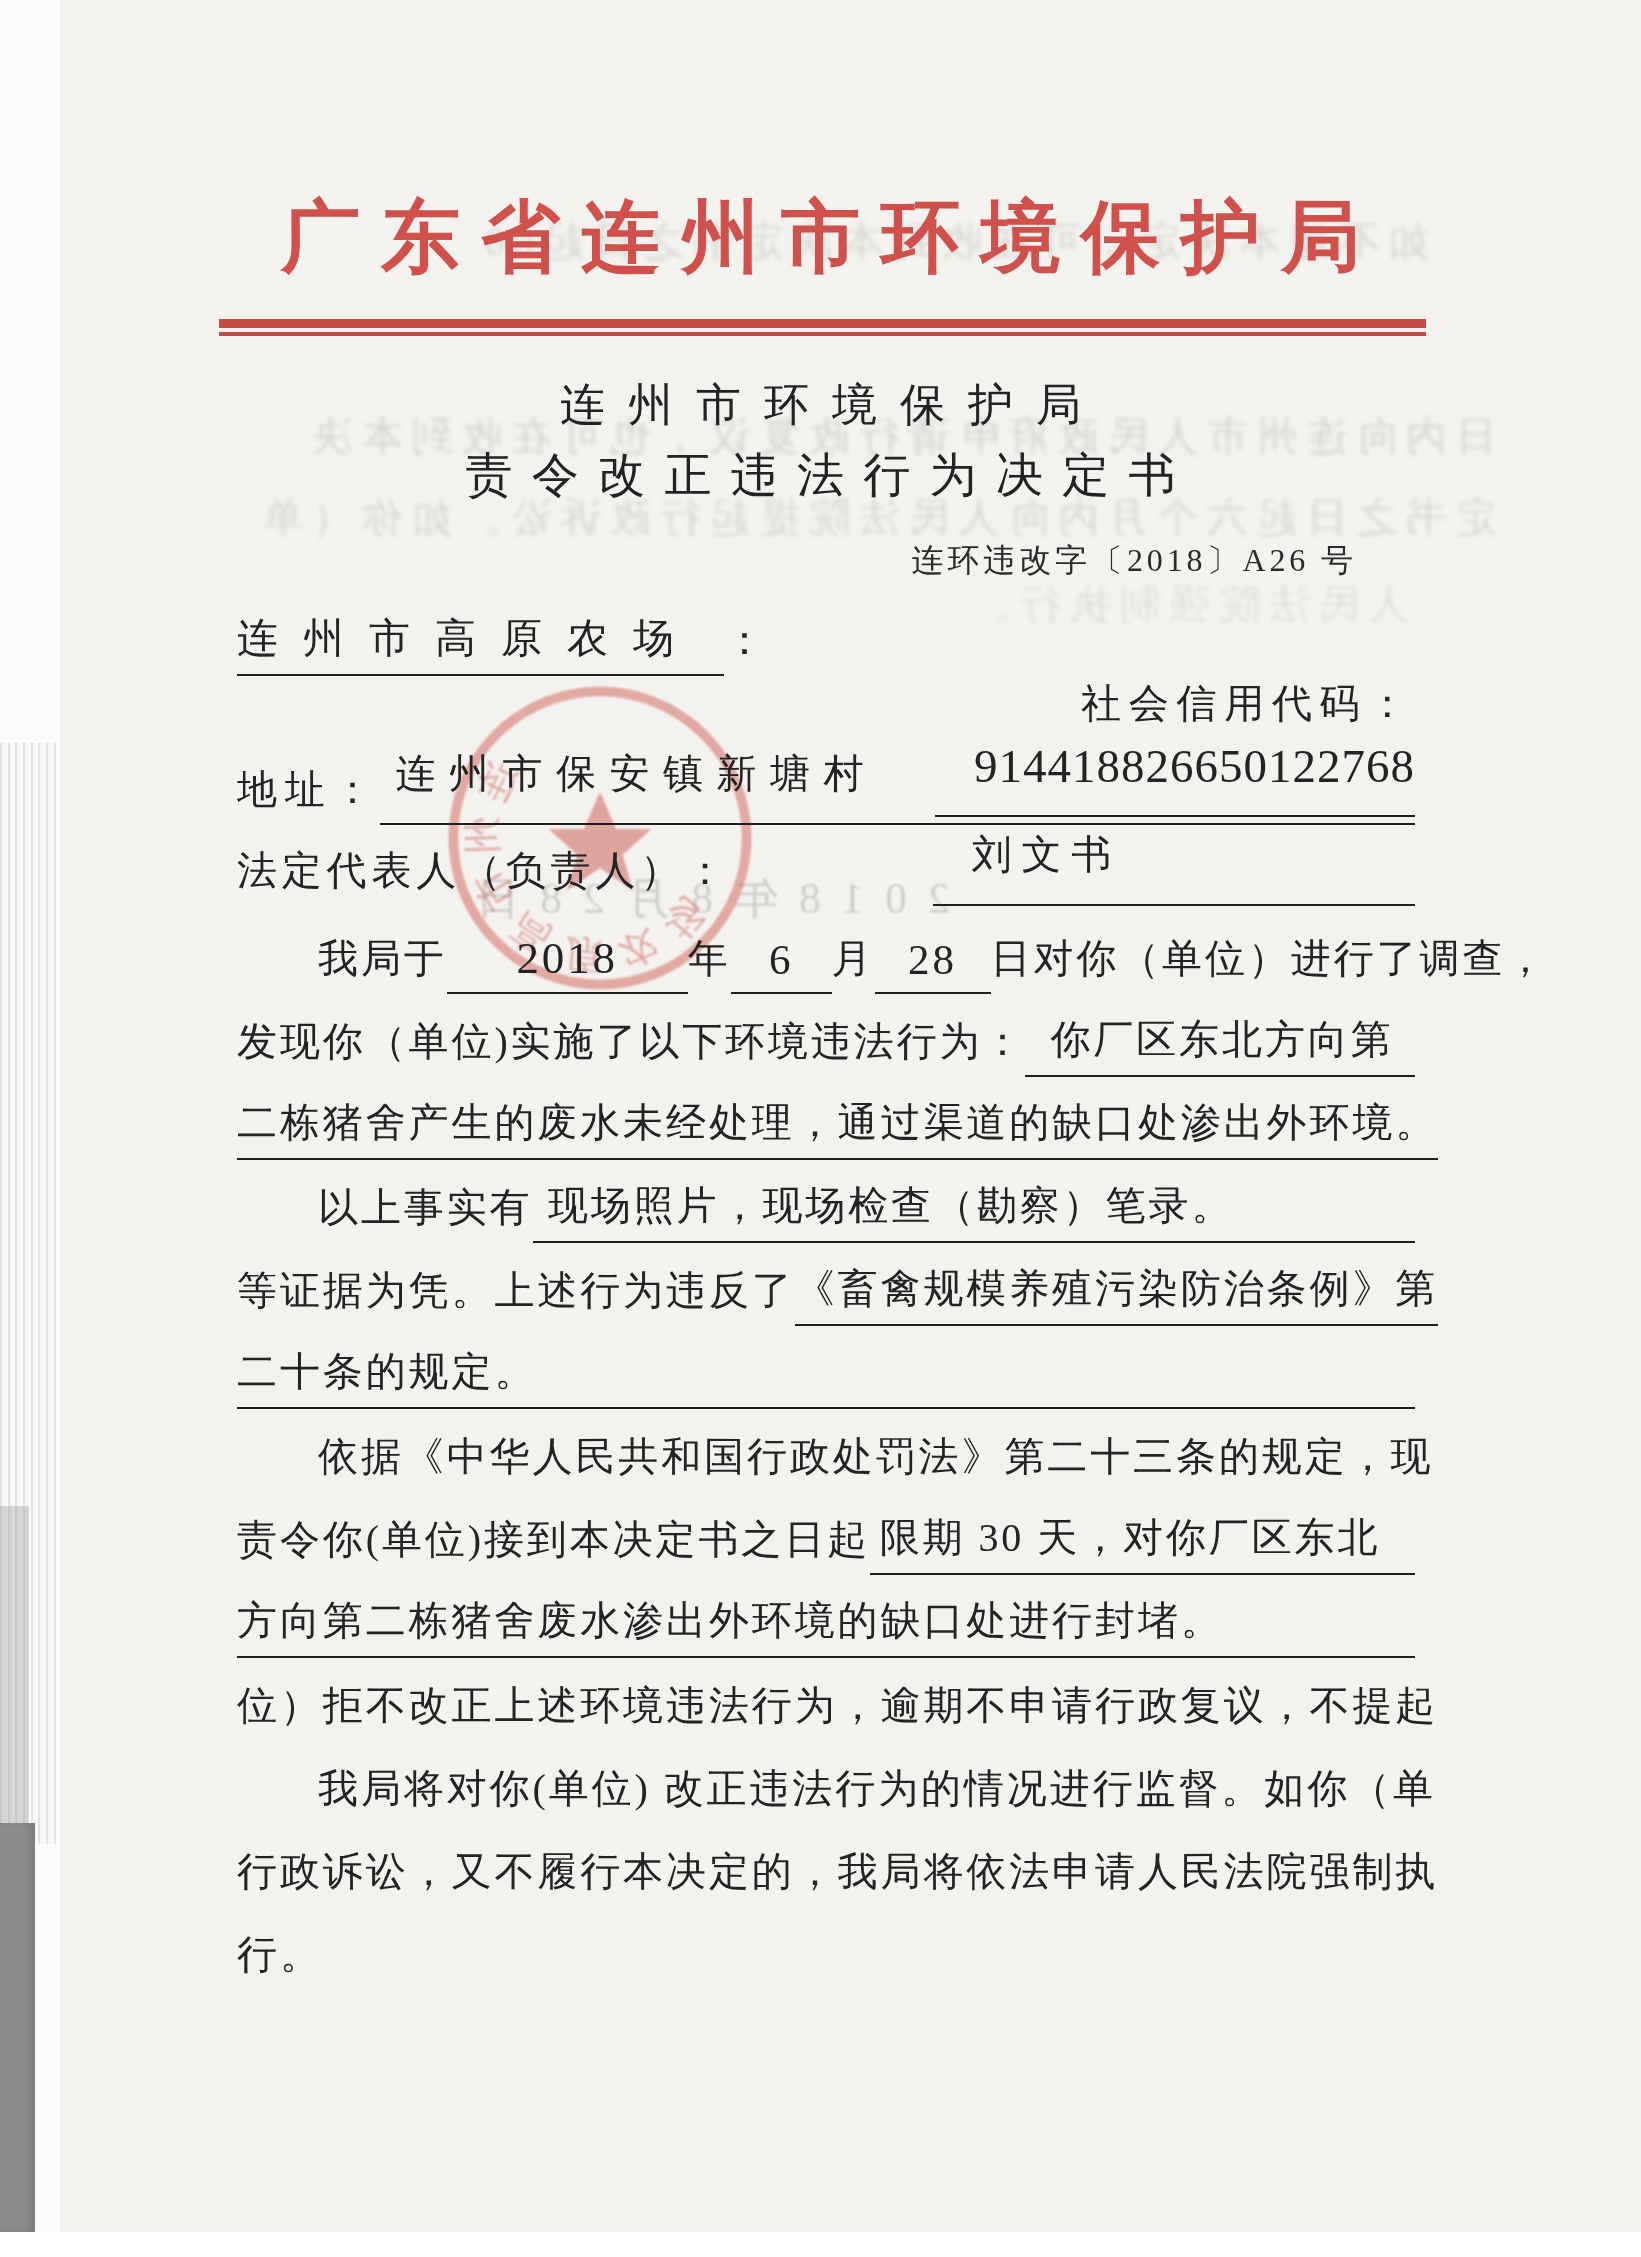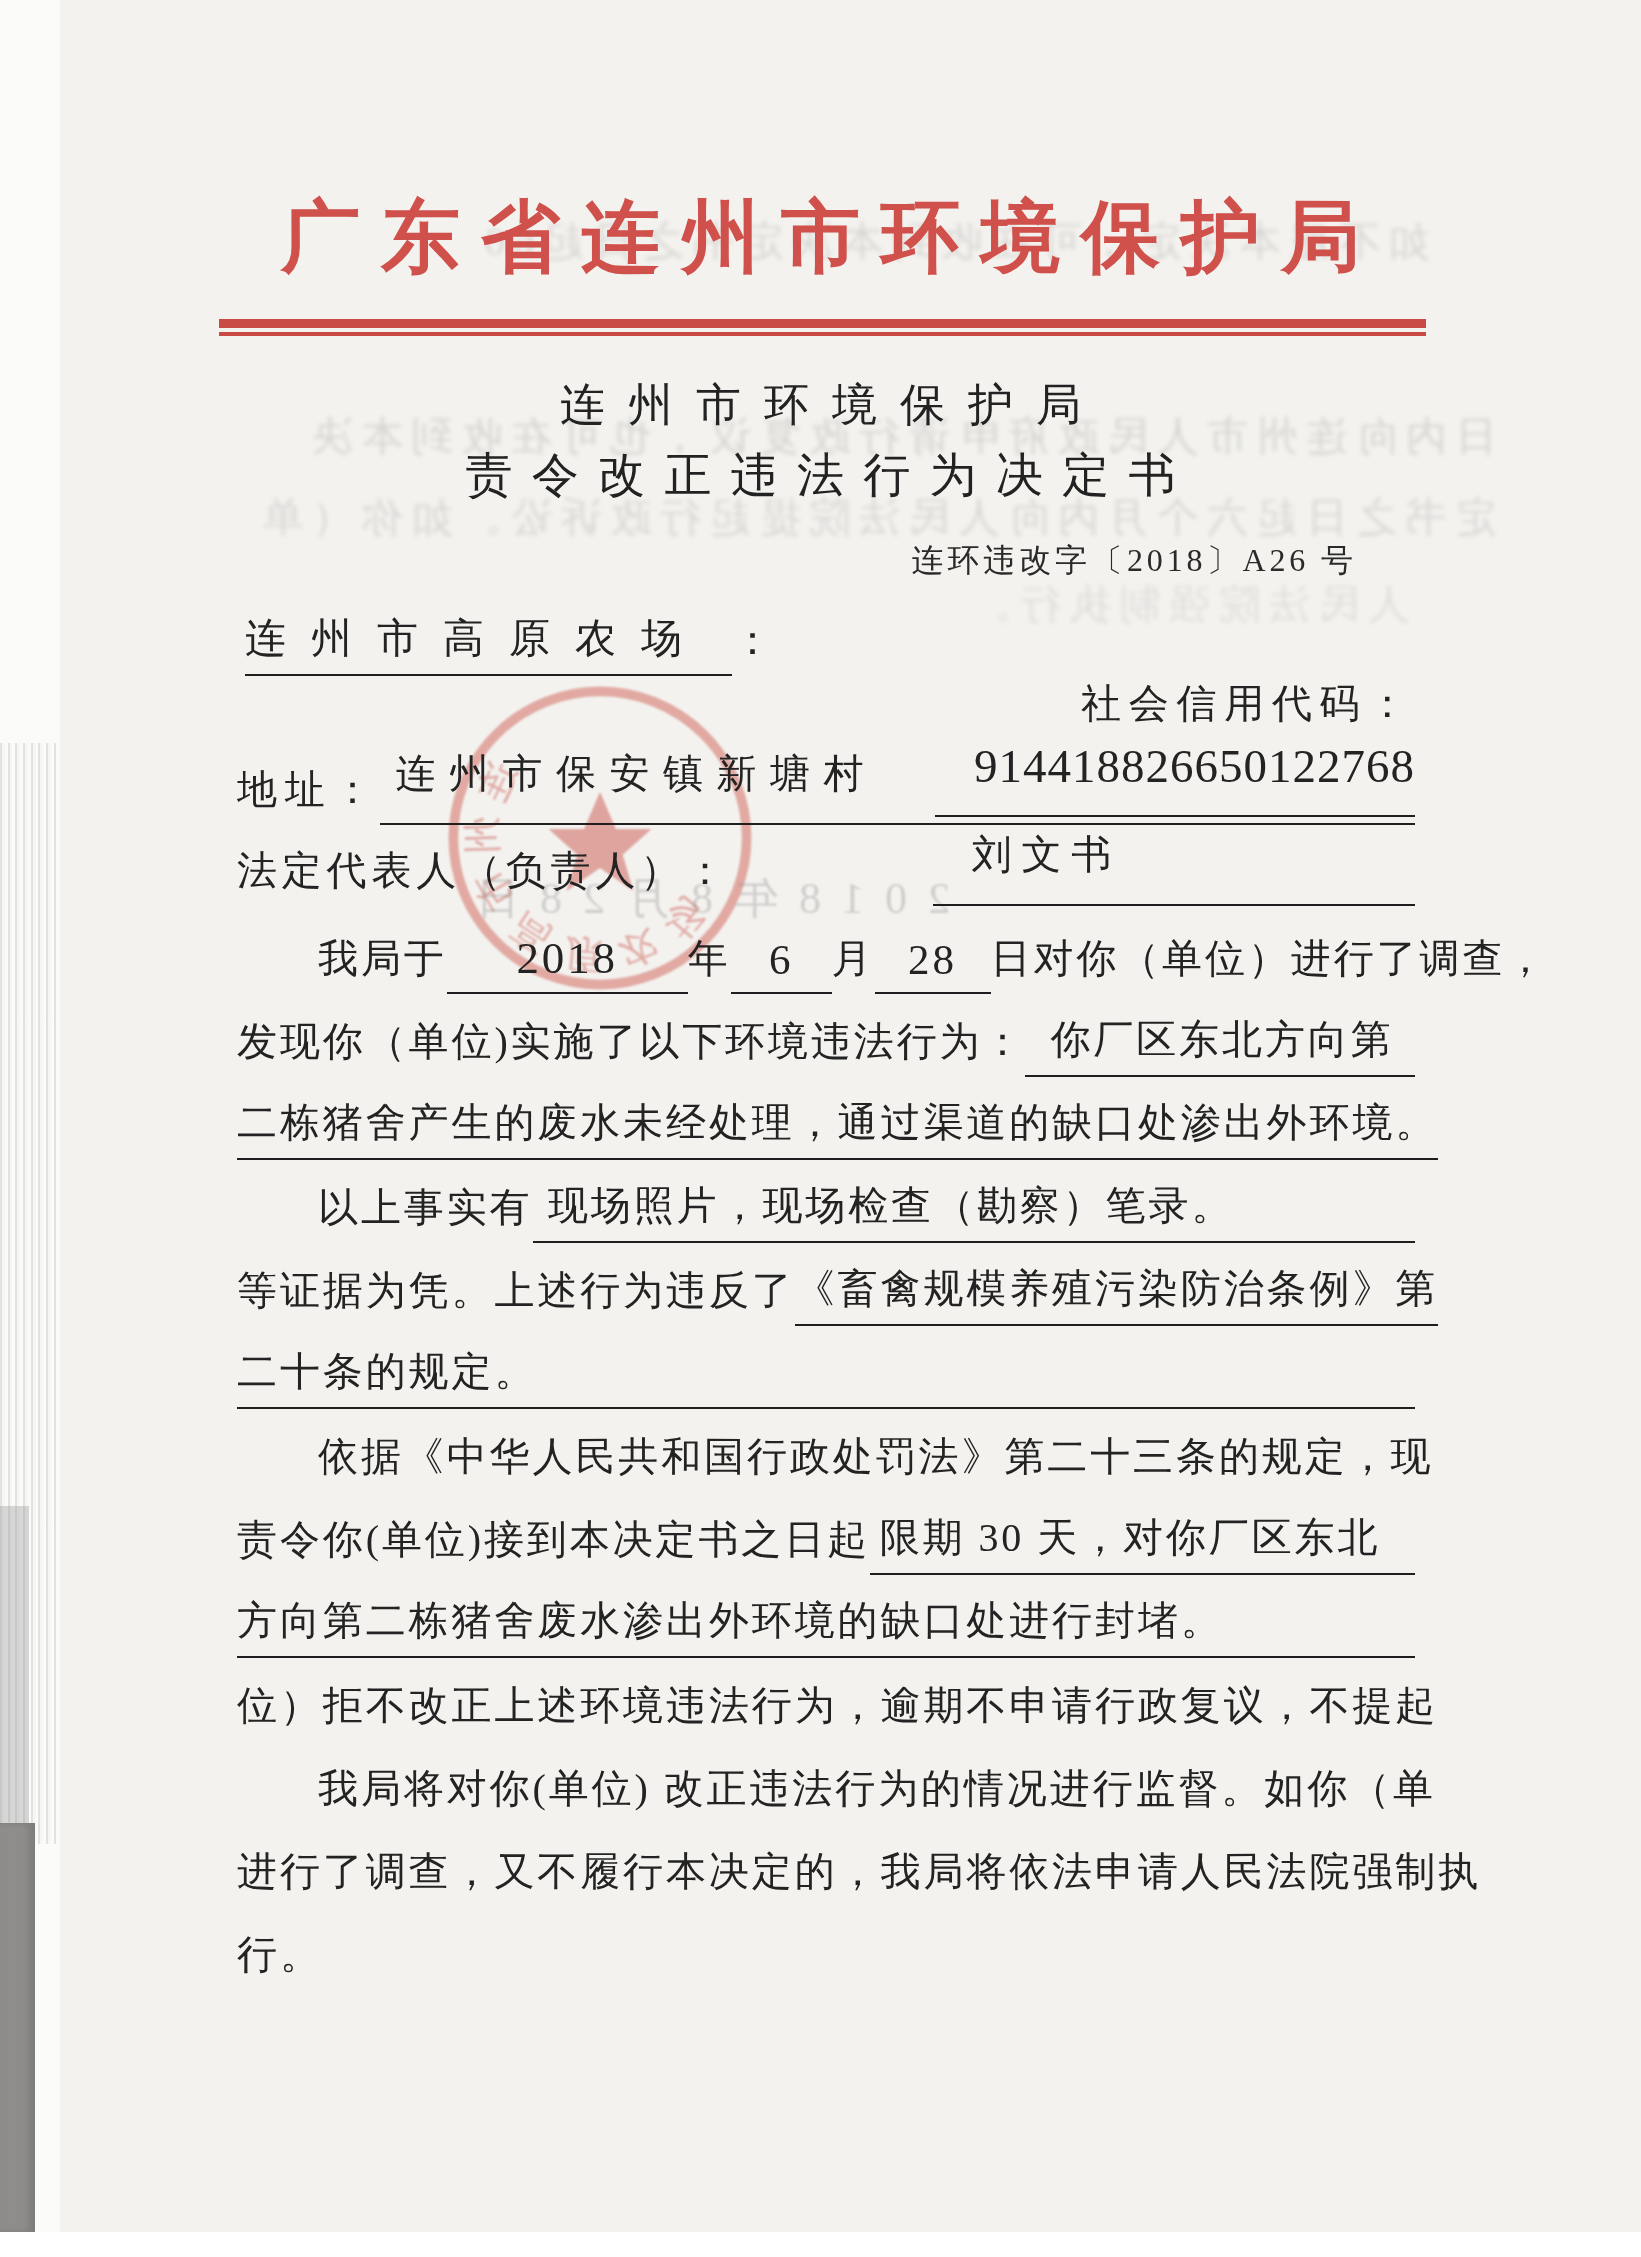--- a/index.html
+++ b/index.html
@@ -41,21 +41,21 @@
   .docnum{position:absolute;top:539px;left:237px;width:1120px;text-align:right;
       font-size:32px;letter-spacing:3.9px;color:#2a2a2a;}
 
   
   .stamp{position:absolute;left:436px;top:674px;width:328px;height:328px;filter:blur(1px);opacity:.92;}
 
   
   .uline{border-bottom:2.9px solid #1f1f1f;}
   .recipient{position:absolute;top:612px;left:237px;width:1178px;height:64px;display:flex;
       align-items:flex-end;font-size:41px;letter-spacing:25px;}
-  .recipient .rname{padding:0 25px 7.7px 0;margin-left:8px;}
+  .recipient .rname{padding:0 25px 7.7px 0;}
   .recipient .colon{padding-bottom:7.7px;}
 
   .field{position:absolute;left:237px;width:1178px;height:64px;display:flex;align-items:flex-end;
       font-size:40px;}
   .f1{top:676px;flex-direction:column;} .f2{top:761px;} .f3{top:842px;}
   .flabel{padding-bottom:7.7px;letter-spacing:7.7px;white-space:nowrap;}
   .f3 .flabel{letter-spacing:4.8px;text-align:center;}
   .fill{flex:1;padding-bottom:22px;white-space:nowrap;}
   .val-code{padding-left:39px;font-size:47px;letter-spacing:1px;}
   .val-addr{padding-left:15.4px;letter-spacing:13.5px;}
@@ -177,21 +177,21 @@
       <span class="fillu uline">方向第二栋猪舍废水渗出外环境的缺口处进行封堵。</span>
     </div>
     <div class="bline">
       <span>位）拒不改正上述环境违法行为，逾期不申请行政复议，不提起</span>
     </div>
     <div class="bline">
       <span class="ind"></span>
       <span>我局将对你(单位) 改正违法行为的情况进行监督。如你（单</span>
     </div>
     <div class="bline">
-      <span>进行了调查，又不履行本决定的，我局将依法申请人民法院强制执</span>
+      <span>行政诉讼，又不履行本决定的，我局将依法申请人民法院强制执</span>
     </div>
     <div class="bline">
       <span>行。</span>
     </div>
   </div>
 
 </div>
 
 
 </body></html>

